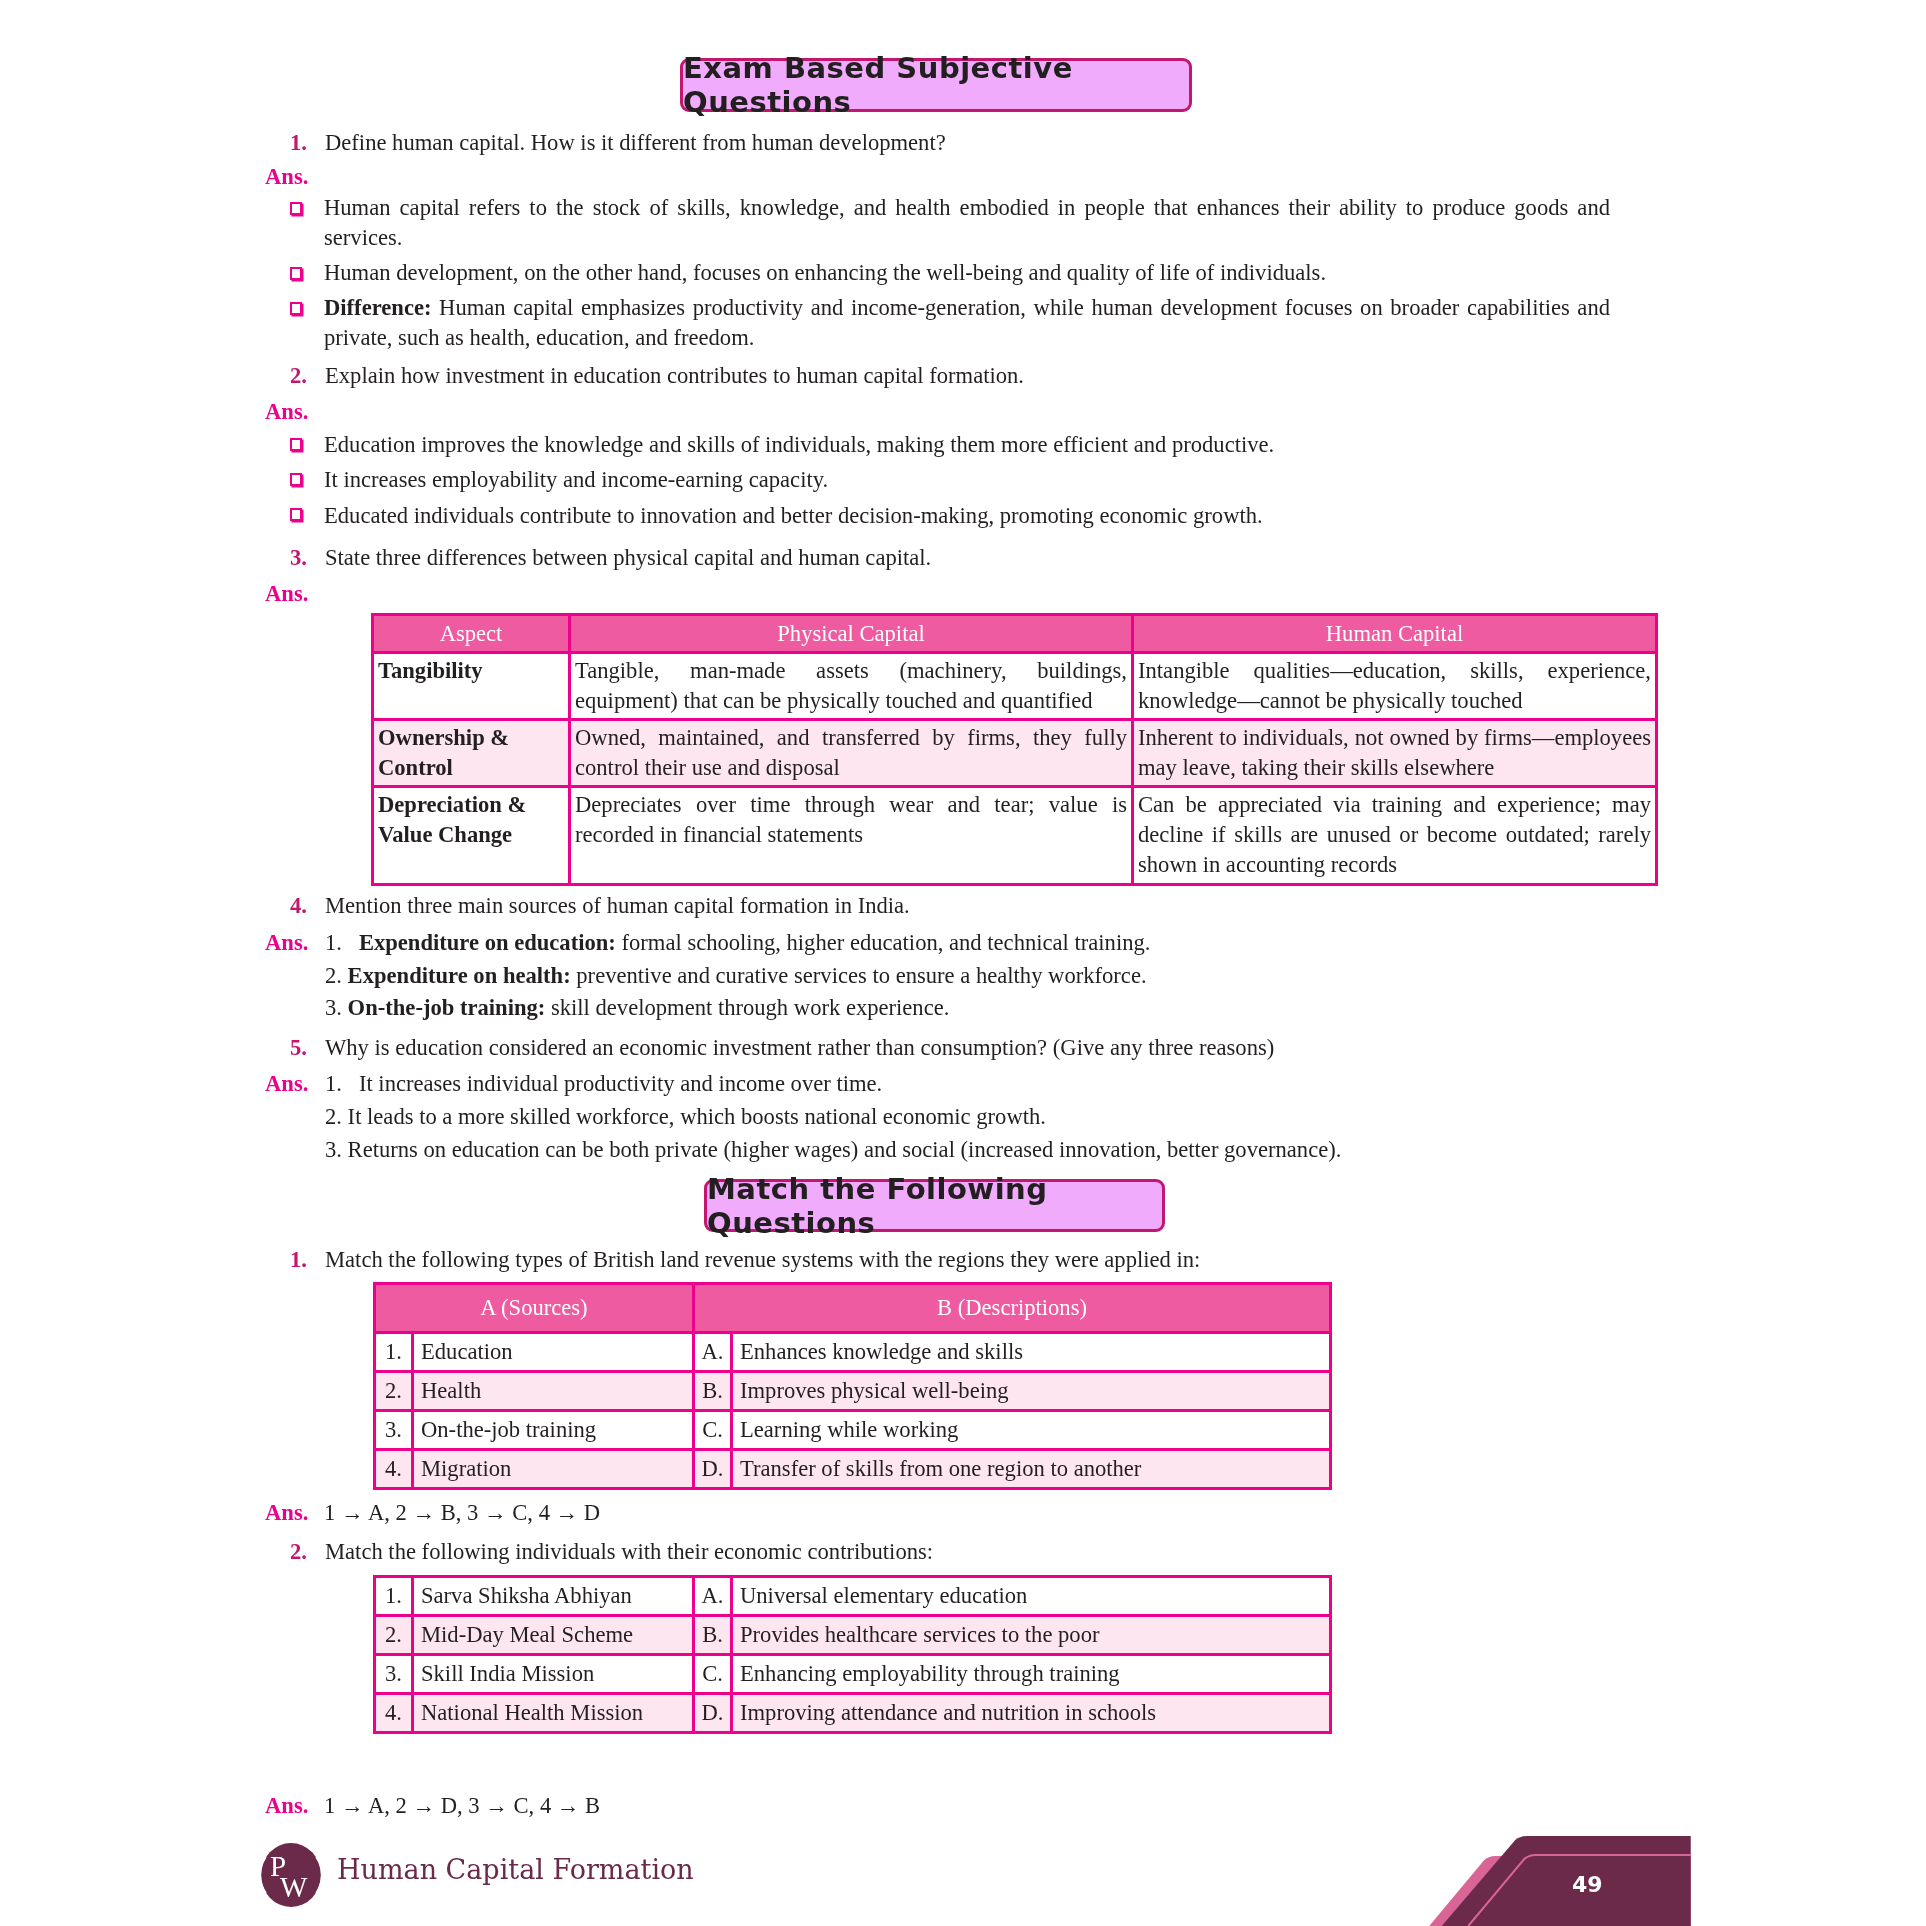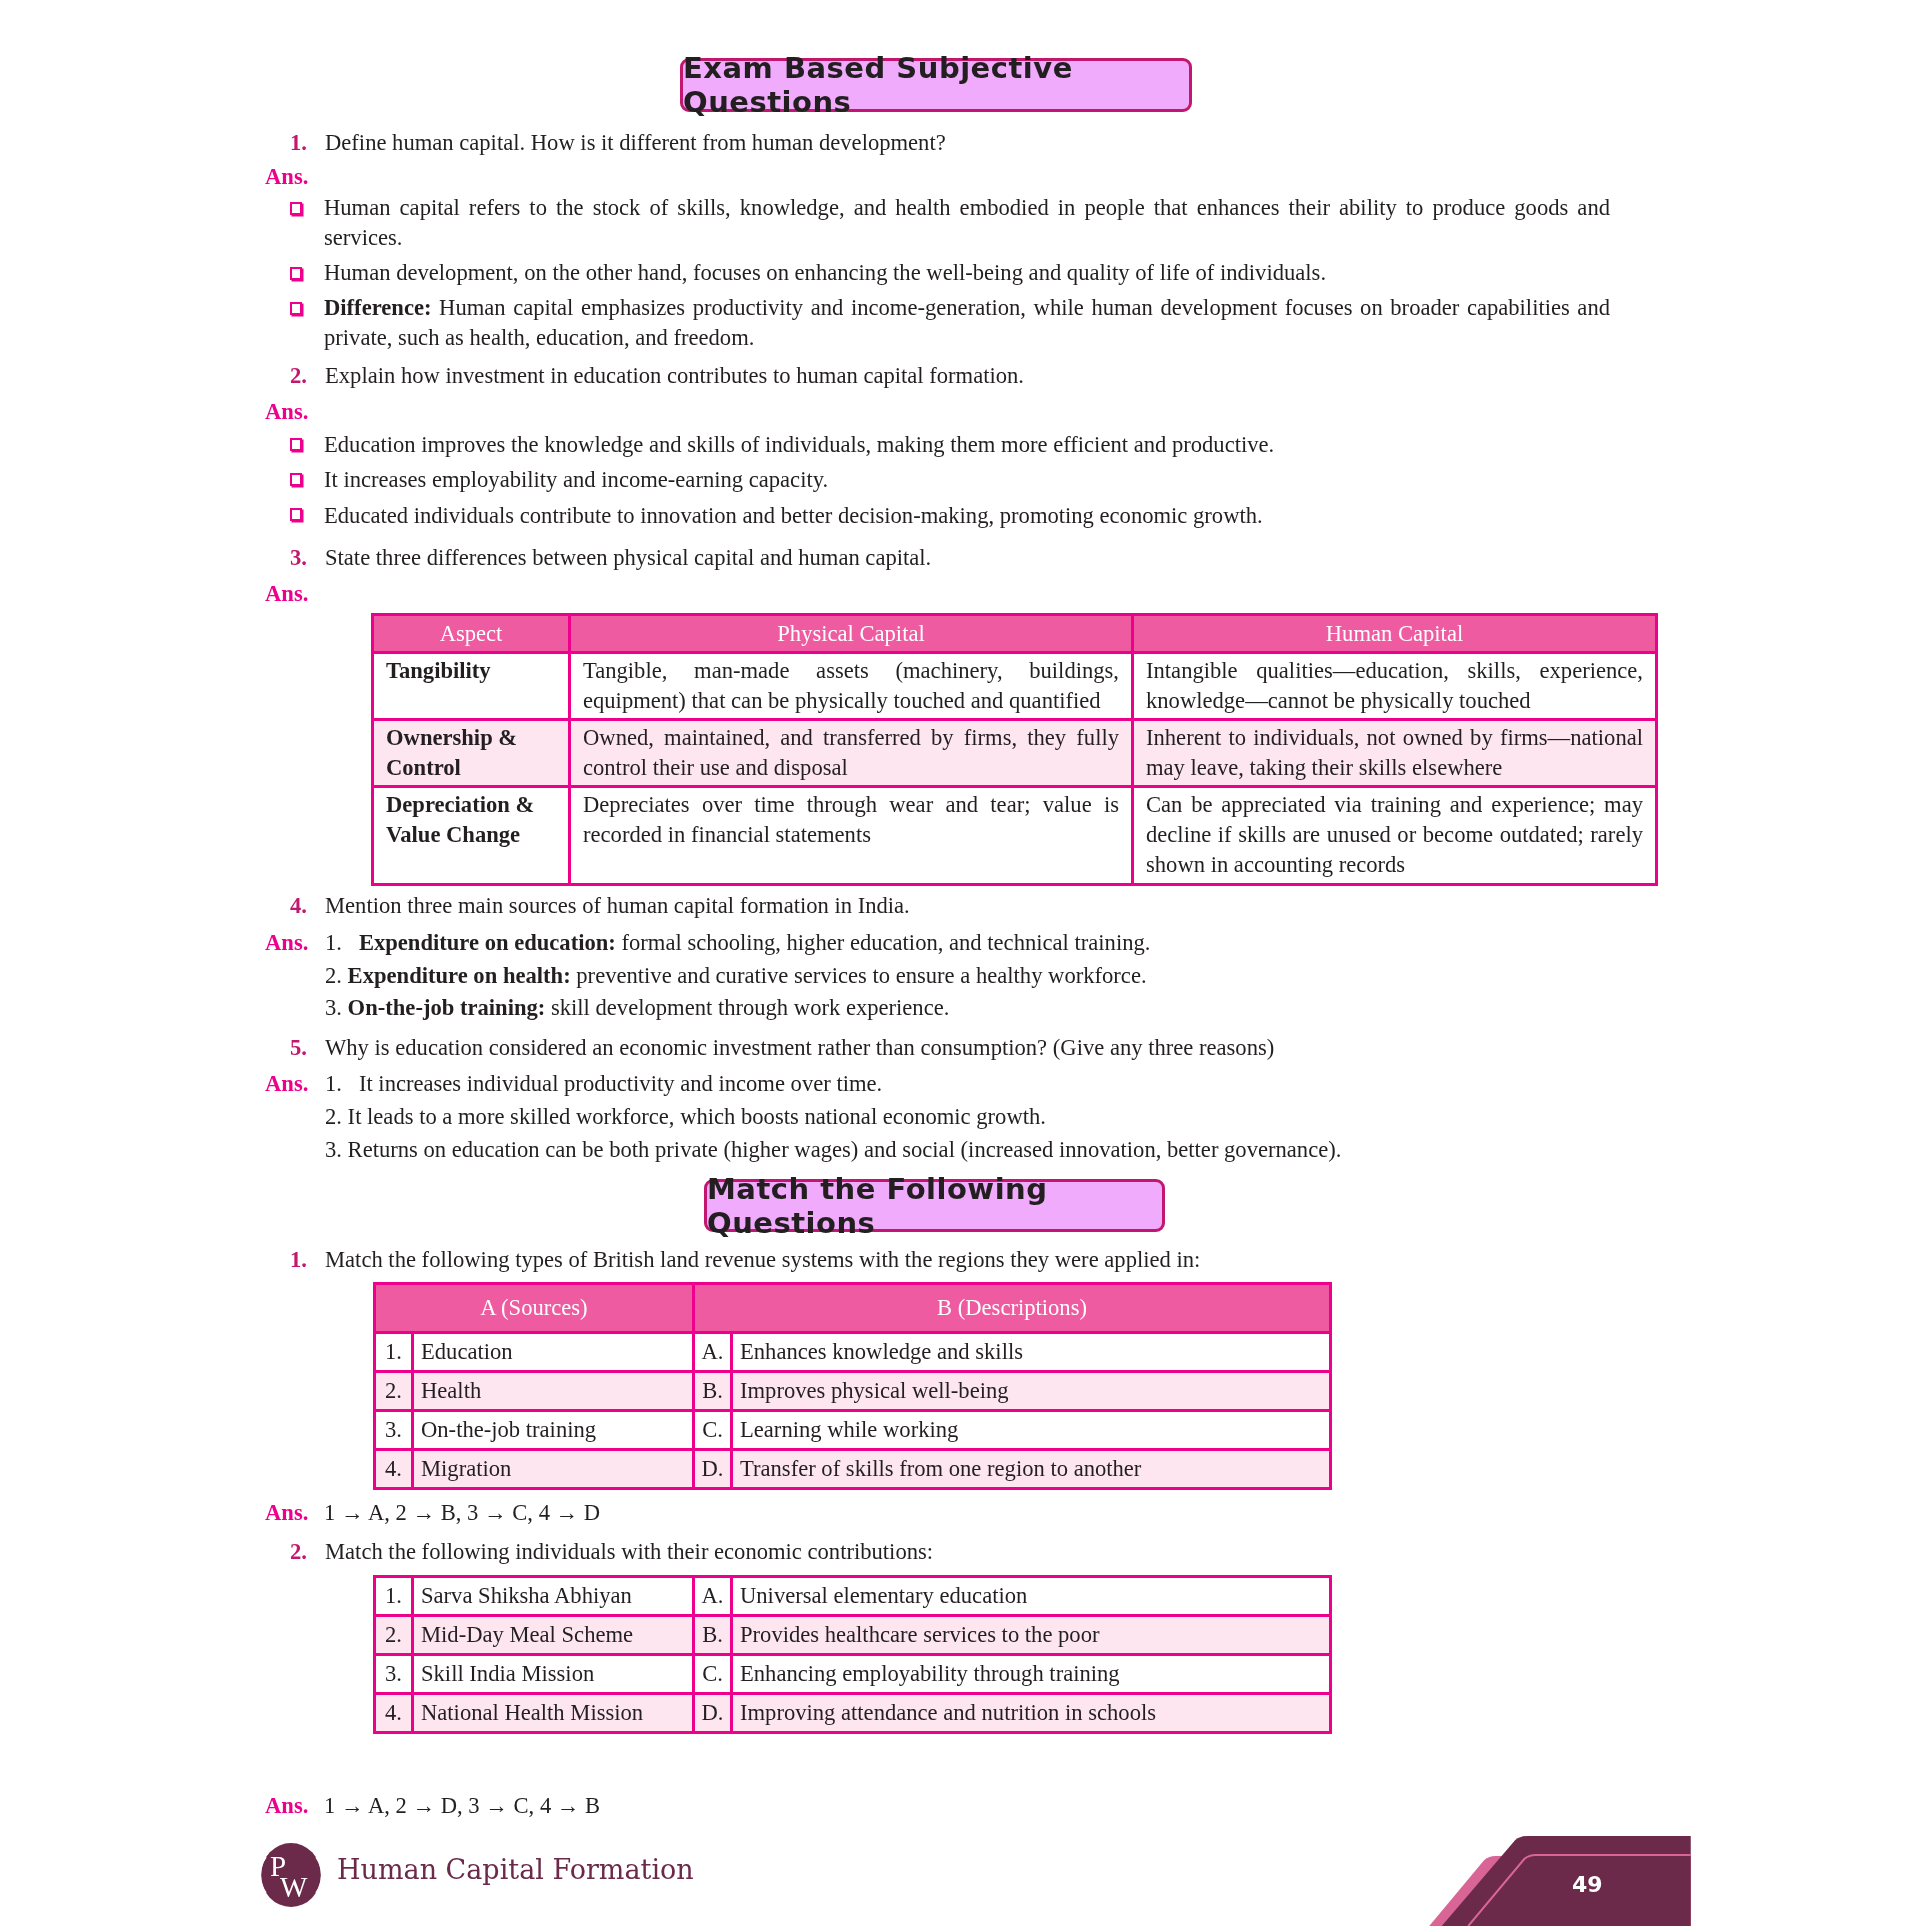--- a/index.html
+++ b/index.html
@@ -13,21 +13,21 @@
   .qnum{position:absolute;color:#c2176e;font-weight:bold;font-size:22.6px;line-height:30px;}
   .ans{position:absolute;color:#ec008c;font-weight:bold;font-size:22.6px;line-height:30px;}
   .bullet{position:absolute;width:12px;height:13px;border:2px solid #ec008c;box-sizing:border-box;
           box-shadow:1.5px 1.5px 0 #ec008c;}
   .para{position:absolute;font-size:22.6px;line-height:30px;text-align:justify;}
   .para b{font-weight:bold;}
   table{border-collapse:collapse;position:absolute;font-size:22.6px;line-height:30px;margin-left:48px;}
   td,th{border:3px solid #ec008c;}
   th{background:#ef5ba1;color:#fff;font-weight:normal;font-family:"Liberation Serif",serif;}
   tr.pink td{background:#fde6f0;}
-  .cmp td{vertical-align:top;padding:2px 12px;text-align:justify;}
+  .cmp td{vertical-align:top;padding:2px 4px;text-align:justify;}
   .cmp td.aspect{font-weight:bold;text-align:left;}
   .mt td{padding:0 7px;height:36px;}
   .mt td.n{width:25px;text-align:center;padding:0 3px;}
   .mt th{height:44px;}
   .footer-title{position:absolute;font-family:"DejaVu Serif",serif;font-size:27px;color:#6b2a4a;}
 </style>
 </head>
 <body>
 
 <div class="heading-box" style="left:680px;top:58px;width:512px;height:54px;">Exam Based Subjective Questions</div>
@@ -75,21 +75,21 @@
     <th>Human Capital</th>
   </tr>
   <tr style="height:67px;">
     <td class="aspect">Tangibility</td>
     <td>Tangible, man-made assets (machinery, buildings, equipment) that can be physically touched and quantified</td>
     <td>Intangible qualities—education, skills, experience, knowledge—cannot be physically touched</td>
   </tr>
   <tr class="pink" style="height:67px;">
     <td class="aspect">Ownership &amp; Control</td>
     <td>Owned, maintained, and transferred by firms, they fully control their use and disposal</td>
-    <td>Inherent to individuals, not owned by firms—national may leave, taking their skills elsewhere</td>
+    <td>Inherent to individuals, not owned by firms—employees may leave, taking their skills elsewhere</td>
   </tr>
   <tr style="height:98px;">
     <td class="aspect">Depreciation &amp; Value Change</td>
     <td>Depreciates over time through wear and tear; value is recorded in financial statements</td>
     <td>Can be appreciated via training and experience; may decline if skills are unused or become outdated; rarely shown in accounting records</td>
   </tr>
 </tbody>
   </table>
 
 <div class="qnum" style="left:290px;top:891px;">4.</div>

